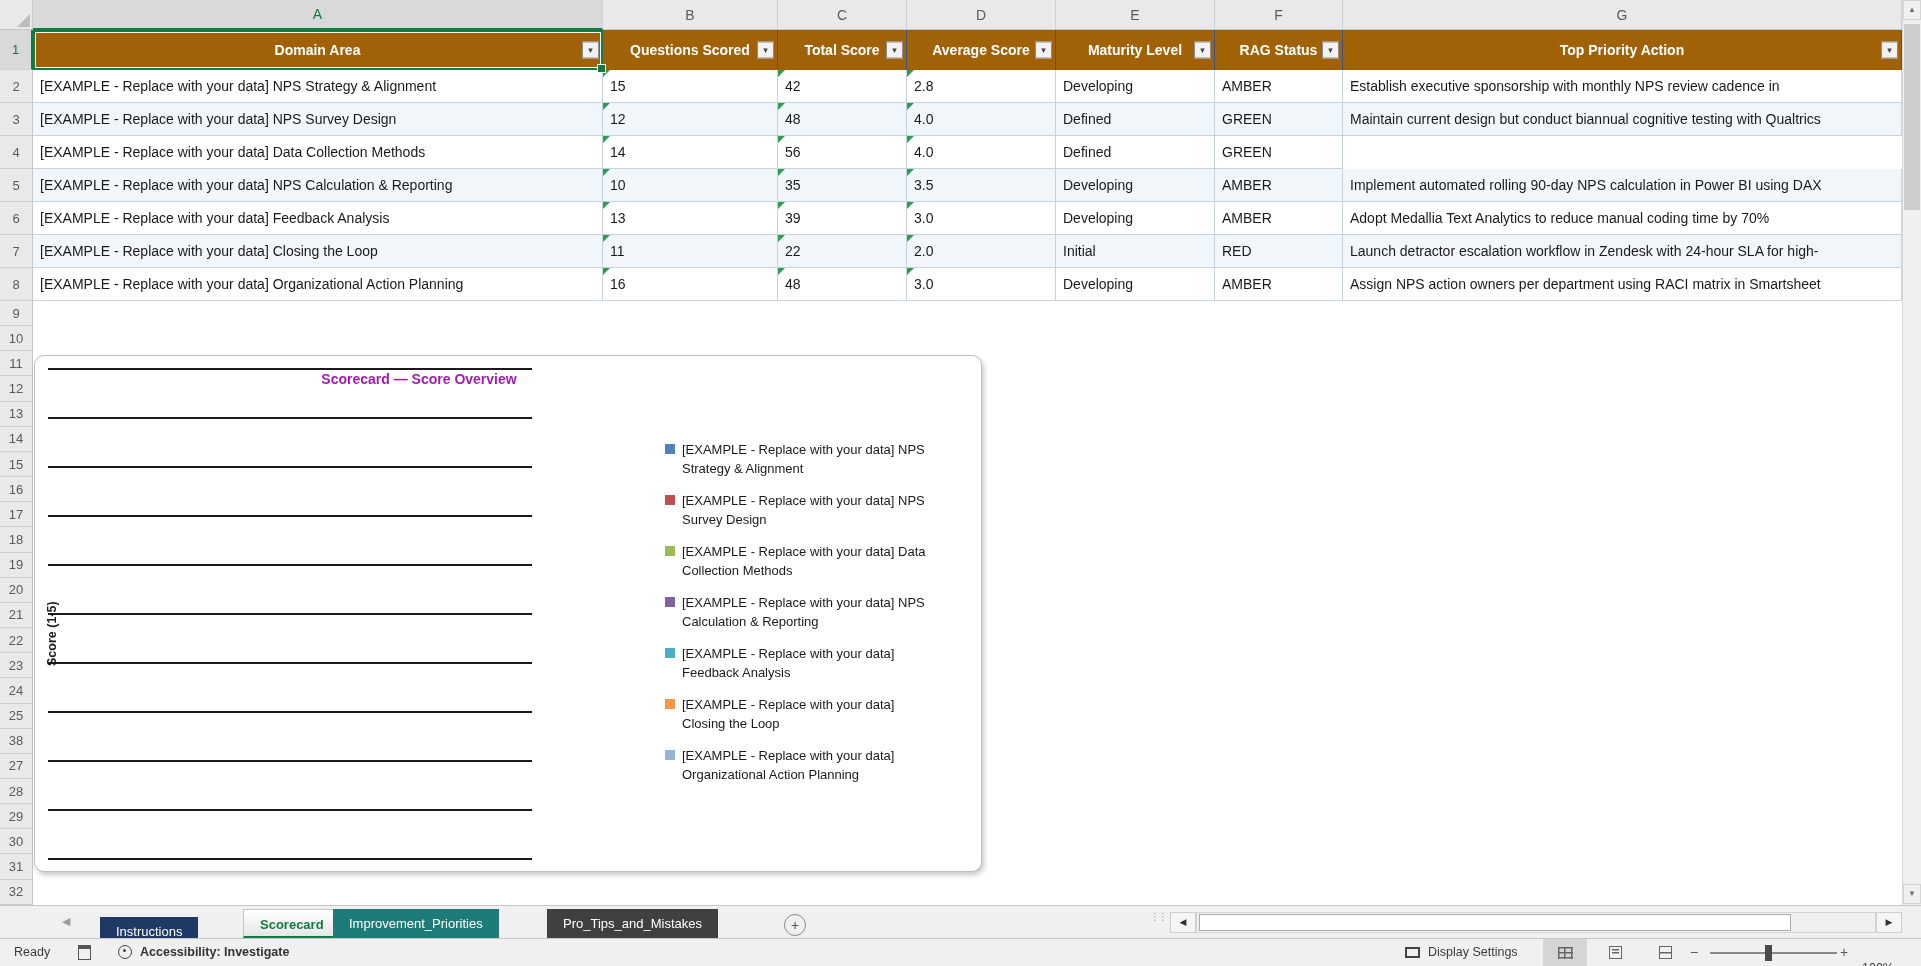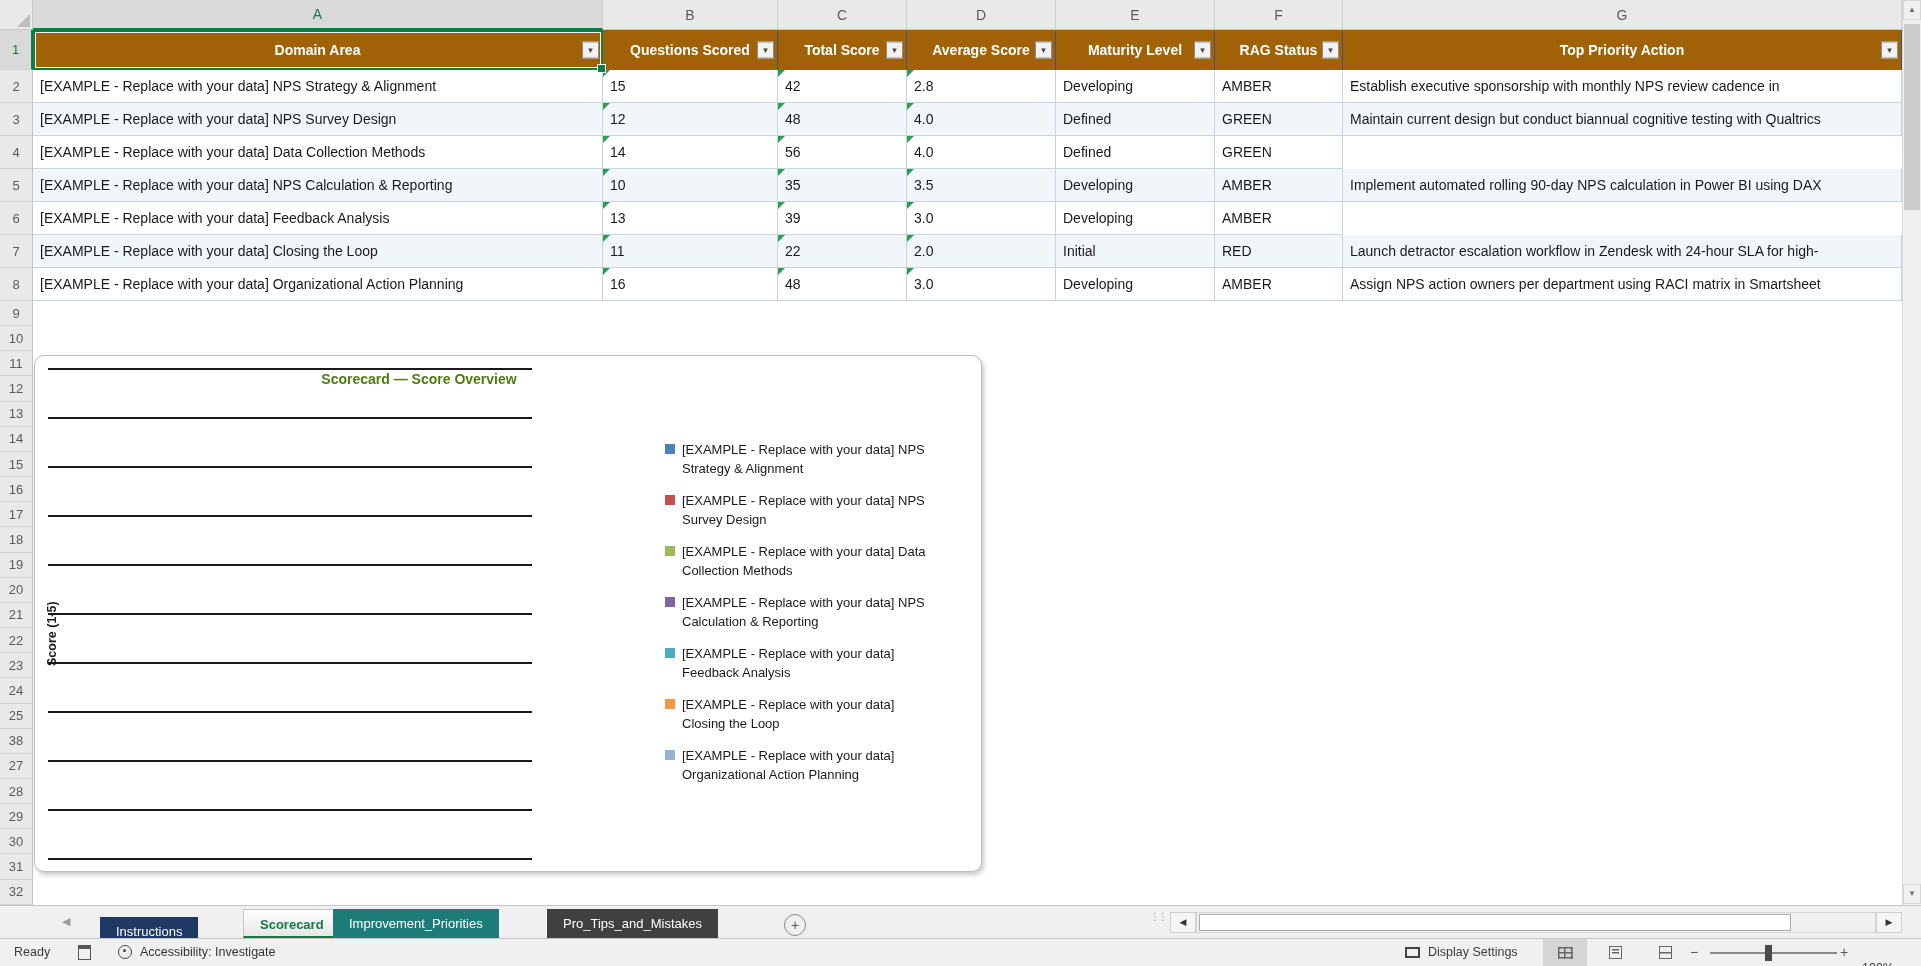--- a/index.html
+++ b/index.html
@@ -47,21 +47,21 @@
   
   .sel-a1{position:absolute;left:0;top:0;width:570px;height:40px;box-sizing:border-box;
        border:2px solid #107C41;box-shadow:inset 0 0 0 1px rgba(255,255,255,.95);pointer-events:none;}
   .sel-a1 .handle{position:absolute;right:-5px;bottom:-5px;width:7px;height:7px;background:#107C41;
        border:1px solid #fff;}
 
   
   .chart{position:absolute;left:34px;top:355px;width:946px;height:515px;background:#fff;
        border:1px solid #BFBFBF;border-radius:10px;box-shadow:2px 3px 5px rgba(0,0,0,.22);z-index:5;}
   .chart-title{position:absolute;left:234px;top:15px;width:300px;text-align:center;
-       font-size:14px;font-weight:bold;color:#4d7c0f;}
+       font-size:14px;font-weight:bold;color:#a21caf;}
   .plot{position:absolute;left:13px;top:12px;width:484px;height:495px;
        background:repeating-linear-gradient(to bottom,#1A1A1A 0 2px,transparent 2px 49px);}
   .ylab{position:absolute;left:10px;top:200px;height:110px;writing-mode:vertical-rl;
        transform:rotate(180deg);font-size:12.5px;font-weight:bold;color:#1A1A1A;}
   .legend{position:absolute;left:630px;top:84px;width:268px;}
   .legend .li{display:flex;margin-bottom:13px;font-size:13px;line-height:19px;color:#1A1A1A;}
   .legend .sw{flex:none;width:10px;height:10px;margin:4px 7px 0 0;}
   .legend .lt{width:250px;}
 
   
@@ -95,21 +95,21 @@
 
   
   .statusbar{position:absolute;left:0;top:938px;width:1921px;height:28px;background:#F0F0F0;
        border-top:1px solid #C6C6C6;box-sizing:border-box;font-size:12.5px;color:#3B3B3B;}
   .ready{position:absolute;left:14px;top:6px;}
   .macro-icon{position:absolute;left:78px;top:6px;width:13px;height:15px;border:1.5px solid #555;
        box-sizing:border-box;background:linear-gradient(#555 0 3px,transparent 3px);}
   .acc-icon{position:absolute;left:118px;top:6px;width:14px;height:14px;border:1.5px solid #444;
        border-radius:50%;box-sizing:border-box;}
   .acc-icon:after{content:"";position:absolute;left:4px;top:3px;width:3px;height:3px;background:#444;border-radius:50%;}
-  .acc-text{position:absolute;left:140px;top:6px;font-weight:normal;color:#333;}
+  .acc-text{position:absolute;left:140px;top:6px;font-weight:bold;color:#333;}
   .ds-icon{position:absolute;left:1405px;top:8px;width:15px;height:11px;border:2px solid #444;box-sizing:border-box;}
   .ds-text{position:absolute;left:1428px;top:6px;}
   .viewbtn{position:absolute;top:0;width:44px;height:27px;display:flex;align-items:center;justify-content:center;}
   .viewbtn.active{background:#D5D5D5;}
   .icon-gridview{width:15px;height:12px;
        background:linear-gradient(#666,#666) 0 0/15px 1.5px no-repeat,
                   linear-gradient(#666,#666) 0 5px/15px 1.5px no-repeat,
                   linear-gradient(#666,#666) 0 10.5px/15px 1.5px no-repeat,
                   linear-gradient(#666,#666) 0 0/1.5px 12px no-repeat,
                   linear-gradient(#666,#666) 6.75px 0/1.5px 12px no-repeat,
@@ -304,20 +304,21 @@
           <div class="cell wC">
             <span class="tri"></span>
             <span>39</span>
           </div>
           <div class="cell wD">
             <span class="tri"></span>
             <span>3.0</span>
           </div>
           <div class="cell wE">Developing</div>
           <div class="cell wF">AMBER</div>
+          <div class="cell wG">Adopt Medallia Text Analytics to reduce manual coding time by 70%</div>
         </div>
 
         <div class="row">
           <div class="cell wA">[EXAMPLE - Replace with your data] Closing the Loop</div>
           <div class="cell wB">
             <span class="tri"></span>
             <span>11</span>
           </div>
           <div class="cell wC">
             <span class="tri"></span>

